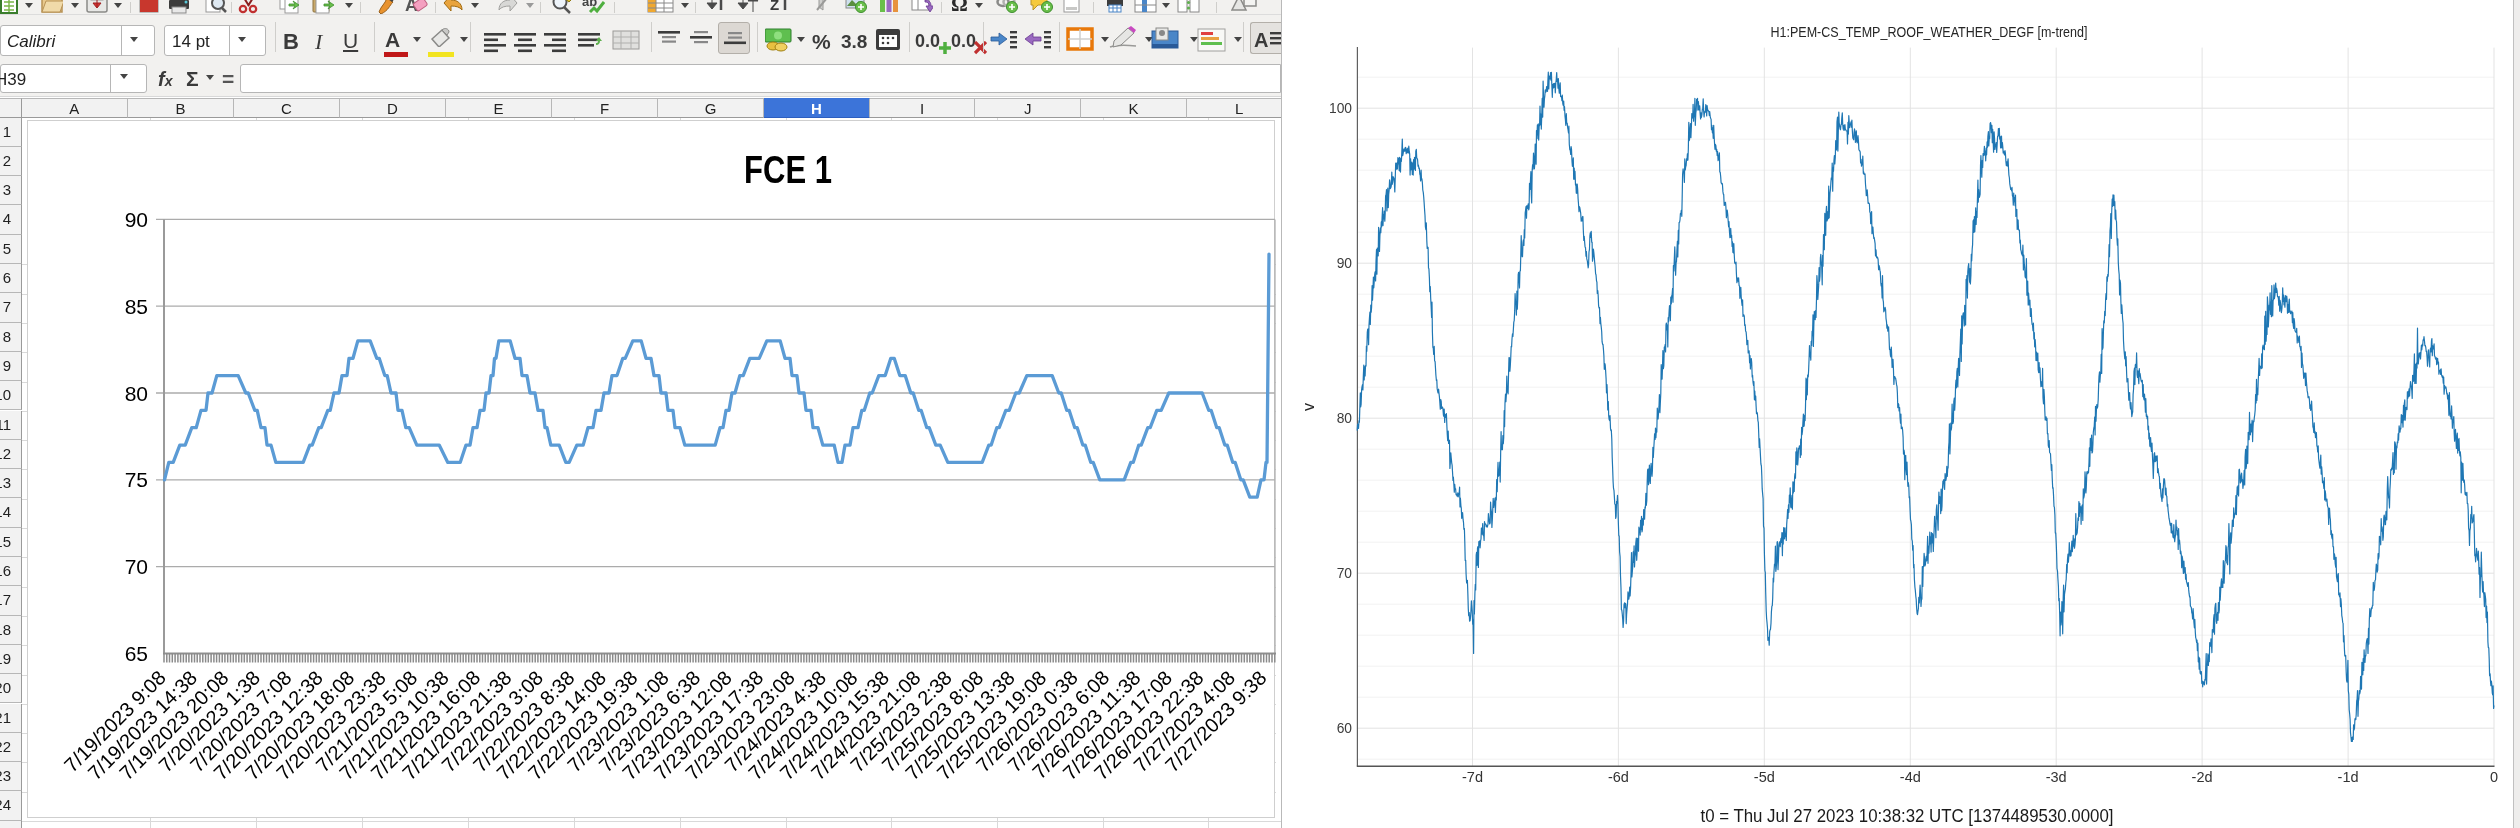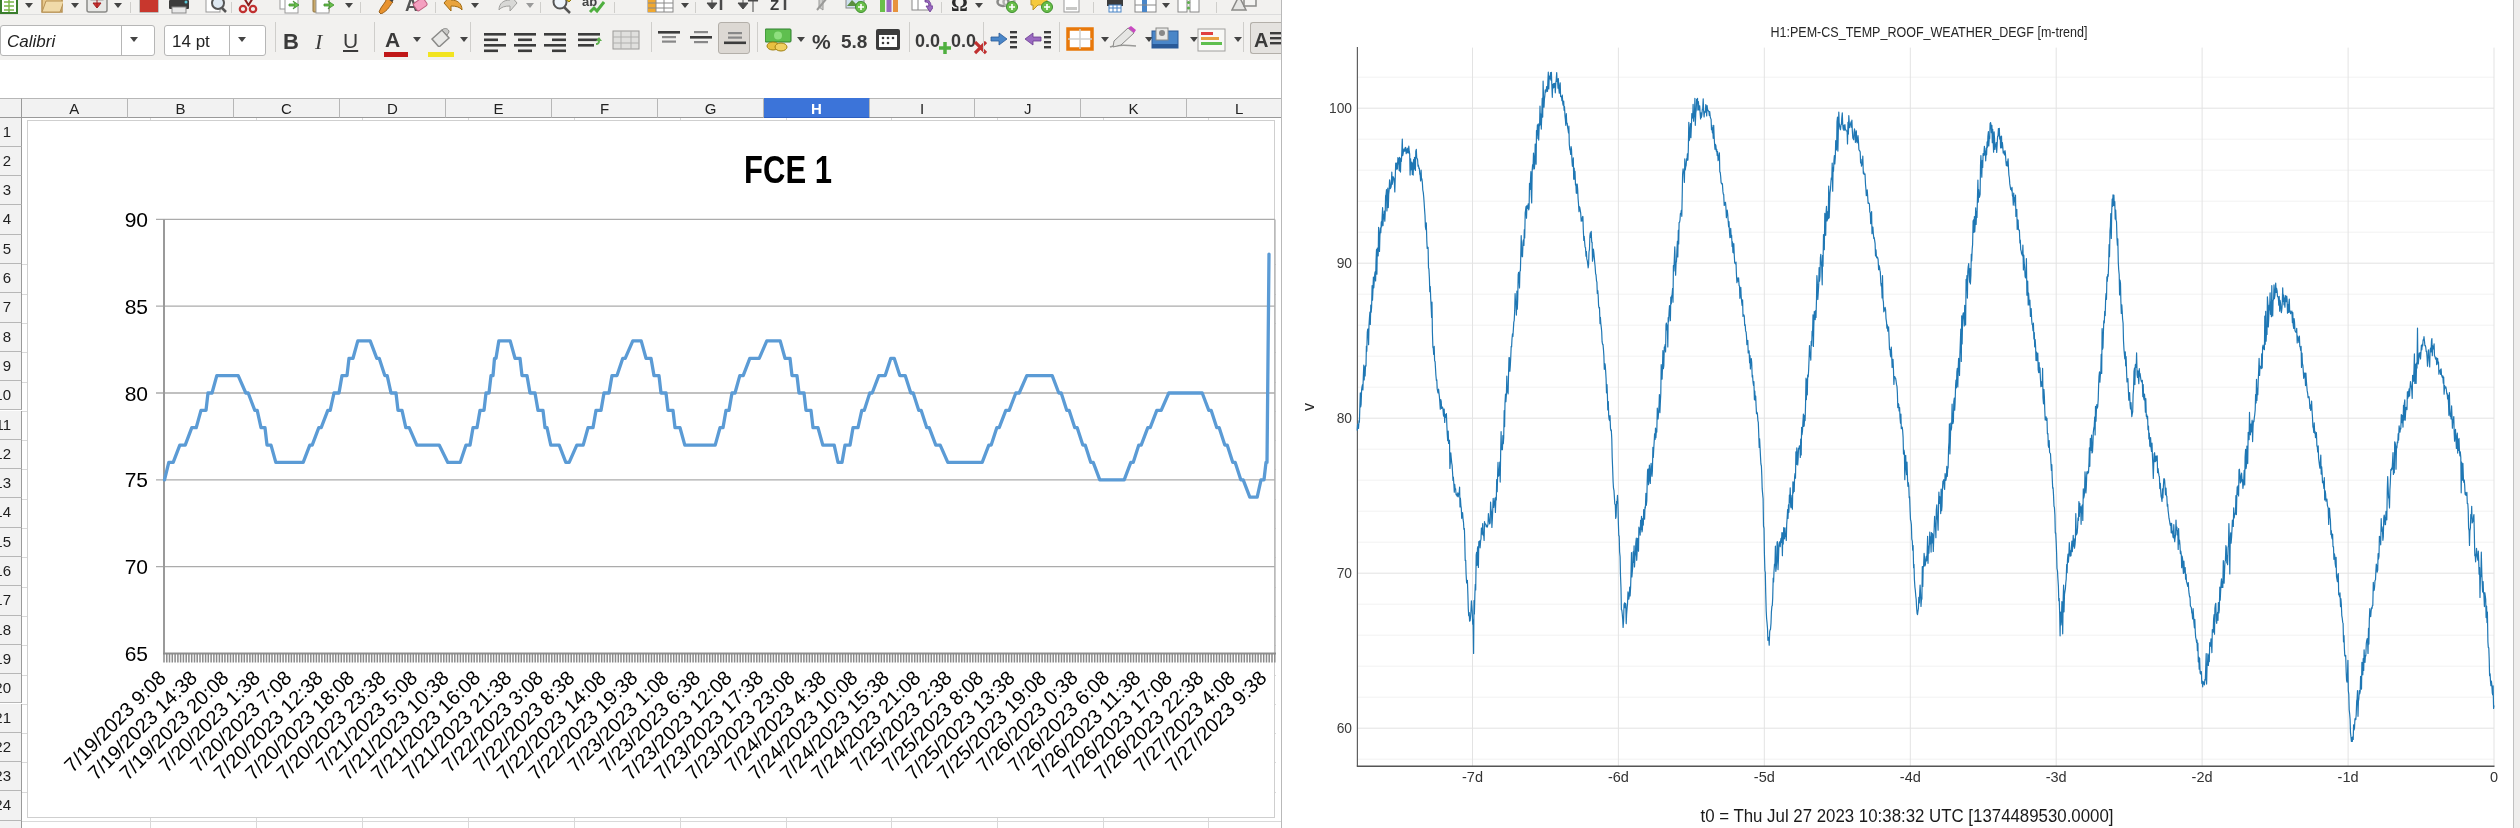--- a/index.html
+++ b/index.html
@@ -266,21 +266,21 @@
         </svg>
         <div class="sep2" style="left:757px;top:7px;height:30px;"></div>
         <svg class="ic" style="left:765px;top:12px;width:28px;height:26px" viewBox="0 0 28 26">
           <rect x="0" y="2" width="26" height="13" rx="1" fill="#5fbf4f" stroke="#2f7f2f"></rect>
           <circle cx="13" cy="8.5" r="4" fill="#8fdf7f"></circle>
           <ellipse cx="8" cy="19" rx="6" ry="4" fill="#e8c040" stroke="#a08010"></ellipse>
           <ellipse cx="16" cy="20" rx="6" ry="4" fill="#f0d060" stroke="#a08010"></ellipse>
         </svg>
         <div class="arr" style="left:797px;top:22px;border-left-width:4.5px;border-right-width:4.5px;border-top-width:5.5px;"></div>
         <div class="t1" style="left:812px;top:15px;font-size:21px;font-weight:bold;color:#3a3a3a;">%</div>
-        <div class="t1" style="left:841px;top:16px;font-size:19px;font-weight:bold;color:#3a3a3a;">5.8</div>
+        <div class="t1" style="left:841px;top:16px;font-size:19px;font-weight:bold;color:#3a3a3a;">3.8</div>
         <svg class="ic" style="left:875px;top:12px;width:26px;height:26px" viewBox="0 0 26 26">
           <rect x="1" y="2" width="24" height="21" rx="2" fill="#3c3c3c"></rect>
           <rect x="4" y="8" width="18" height="12" fill="#fff"></rect>
           <circle cx="8" cy="11" r="1.3" fill="#3c3c3c"></circle>
           <circle cx="13" cy="11" r="1.3" fill="#3c3c3c"></circle>
           <circle cx="18" cy="11" r="1.3" fill="#3c3c3c"></circle>
           <circle cx="8" cy="16" r="1.3" fill="#3c3c3c"></circle>
           <circle cx="13" cy="16" r="1.3" fill="#3c3c3c"></circle>
         </svg>
         <div class="sep2" style="left:909px;top:7px;height:30px;"></div>
@@ -334,20 +334,31 @@
         </svg>
         <div class="arr" style="left:1234px;top:22px;border-left-width:4.5px;border-right-width:4.5px;border-top-width:5.5px;"></div>
         <div class="sep2" style="left:1243px;top:7px;height:30px;"></div>
         <div style="position:absolute;left:1250px;top:7px;width:31px;height:32px;background:#e4e2df;border:1px solid #b3afa9;border-radius:3px 0 0 3px;border-right:none;"></div>
         <div class="t1" style="left:1254px;top:14px;font-size:20px;font-weight:bold;color:#3a3a3a;">A</div>
         <svg class="ic" style="left:1270px;top:17px;width:12px;height:14px" viewBox="0 0 12 14">
           <rect x="0" y="0" width="11" height="2.4" fill="#3c3c3c"></rect>
           <rect x="0" y="5" width="11" height="2.4" fill="#3c3c3c"></rect>
           <rect x="0" y="10" width="11" height="2.4" fill="#3c3c3c"></rect>
         </svg>
+      </div>
+  <div class="tb" id="fb">
+        <div class="ibox" style="left:0px;top:4px;width:147px;height:29px;"></div>
+        <div class="t1" style="left:-5px;top:10px;">H39</div>
+        <div style="position:absolute;left:110px;top:4px;width:1px;height:29px;background:#b6b6b6;"></div>
+        <div class="arr" style="left:120px;top:14px;border-left-width:4.5px;border-right-width:4.5px;border-top-width:5.5px;"></div>
+        <div class="t1" style="left:158px;top:8px;font-size:20px;font-weight:bold;font-style:italic;color:#3a3a3a;">f<span style="font-size:14px;">x</span></div>
+        <div class="t1" style="left:186px;top:7px;font-size:21px;font-weight:bold;color:#3a3a3a;">Σ</div>
+        <div class="arr" style="left:206px;top:15px;border-left-width:4px;border-right-width:4px;border-top-width:5px;"></div>
+        <div class="t1" style="left:222px;top:7px;font-size:21px;font-weight:bold;color:#555;">=</div>
+        <div class="ibox" style="left:240px;top:4px;width:1041px;height:29px;border-radius:3px 0 0 3px;"></div>
       </div>
   <div id="corner"></div>
   <div class="ch" style="left:21.5px;width:106.5px;">A</div>
 <div class="ch" style="left:128px;width:106px;">B</div>
 <div class="ch" style="left:234px;width:106px;">C</div>
 <div class="ch" style="left:340px;width:106px;">D</div>
 <div class="ch" style="left:446px;width:106px;">E</div>
 <div class="ch" style="left:552px;width:106px;">F</div>
 <div class="ch" style="left:658px;width:106px;">G</div>
 <div class="ch sel" style="left:764px;width:105.70000000000005px;">H</div>

